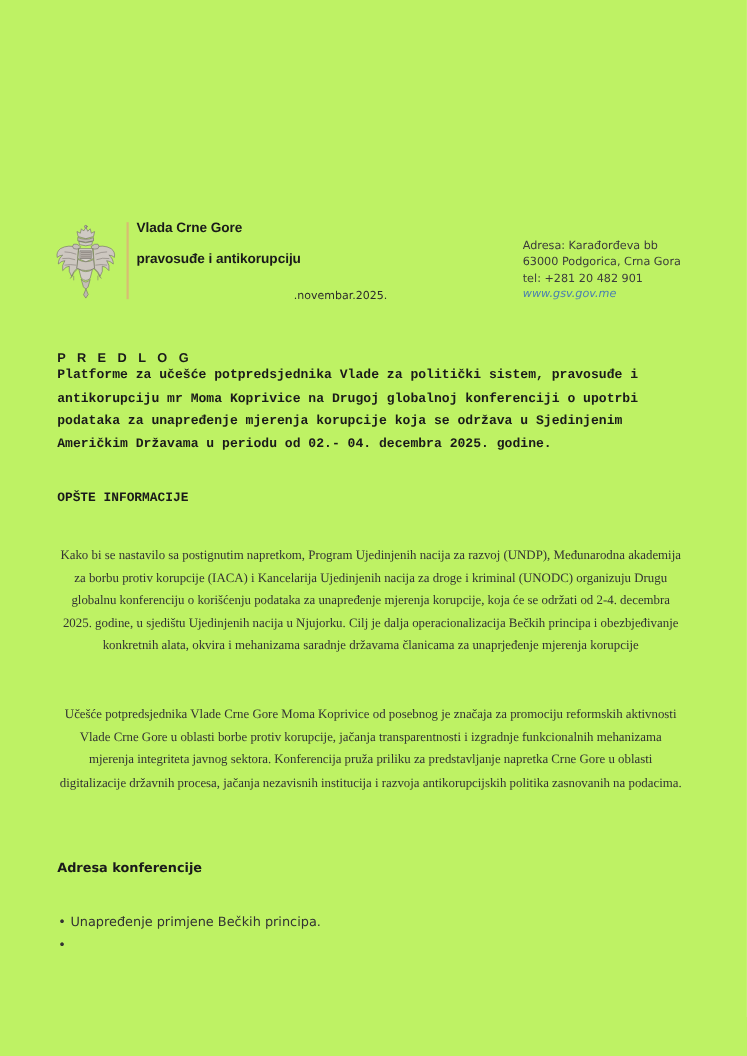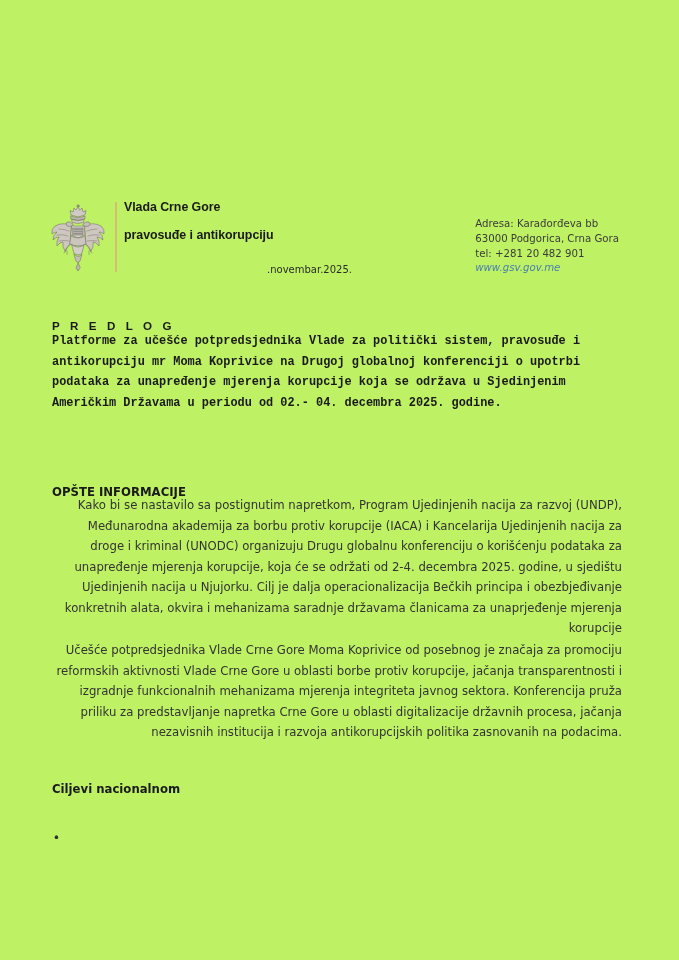--- a/index.html
+++ b/index.html
@@ -125,32 +125,33 @@
   
   .section-heading {
     position: absolute;
     left: 52px;
     width: 567px;
     font-weight: bold;
     font-size: 11.7px;
     line-height: 16px;
     color: #1a1a1a;
   }
-  #heading-opste { top: 484px; }
+  #heading-opste { top: 444px; font-family: Liberation Mono, monospace; }
   #heading-ciljevi { top: 781px; }
 
   
   .body-para {
     position: absolute;
     left: 52px;
     width: 570px;
     font-size: 11.7px;
     line-height: 20.5px;
     color: #333333;
-    text-align: right;
+    text-align: center;
+    font-family: Liberation Serif, serif;
   }
   #para-1 { top: 495px; }
   #para-2 { top: 640px; }
 
   
   .bullet-list {
     position: absolute;
     left: 52px;
     top: 828px;
     width: 570px;
@@ -236,24 +237,25 @@
   <div class="predlog">P R E D L O G</div>
 
   <div class="doc-title">Platforme za učešće potpredsjednika Vlade za politički sistem, pravosuđe i antikorupciju mr Moma Koprivice na Drugoj globalnoj konferenciji o upotrbi podataka za unapređenje mjerenja korupcije koja se održava u Sjedinjenim Američkim Državama u periodu od 02.- 04.  decembra 2025. godine.</div>
 
   <div class="section-heading" id="heading-opste">OPŠTE INFORMACIJE</div>
 
   <div class="body-para" id="para-1">Kako bi se nastavilo sa postignutim napretkom, Program Ujedinjenih nacija za razvoj (UNDP), Međunarodna akademija za borbu protiv korupcije (IACA) i Kancelarija Ujedinjenih nacija za droge i kriminal (UNODC) organizuju Drugu globalnu konferenciju o korišćenju podataka za unapređenje mjerenja korupcije, koja će se održati od 2-4. decembra 2025. godine, u sjedištu Ujedinjenih nacija u Njujorku. Cilj je dalja operacionalizacija Bečkih principa i obezbjeđivanje konkretnih alata, okvira i mehanizama saradnje državama članicama za unaprjeđenje mjerenja korupcije</div>
 
   <div class="body-para" id="para-2">Učešće potpredsjednika Vlade Crne Gore Moma Koprivice od posebnog je značaja za promociju reformskih aktivnosti Vlade Crne Gore u oblasti borbe protiv korupcije, jačanja transparentnosti i izgradnje funkcionalnih mehanizama mjerenja integriteta javnog sektora. Konferencija pruža priliku za predstavljanje napretka Crne Gore u oblasti digitalizacije državnih procesa, jačanja nezavisnih institucija i razvoja antikorupcijskih politika zasnovanih na podacima.</div>
 
-  <div class="section-heading" id="heading-ciljevi">Ciljevi nacionalnom</div>
+  <div class="section-heading" id="heading-ciljevi">Adresa konferencije</div>
 
   <ul class="bullet-list">
     <li>
       <span class="dot">•</span>
+      <span>Unapređenje primjene Bečkih principa.</span>
     </li>
     <li>
       <span class="dot">•</span>
     </li>
   </ul>
 
 </div>
 
 </body></html>

